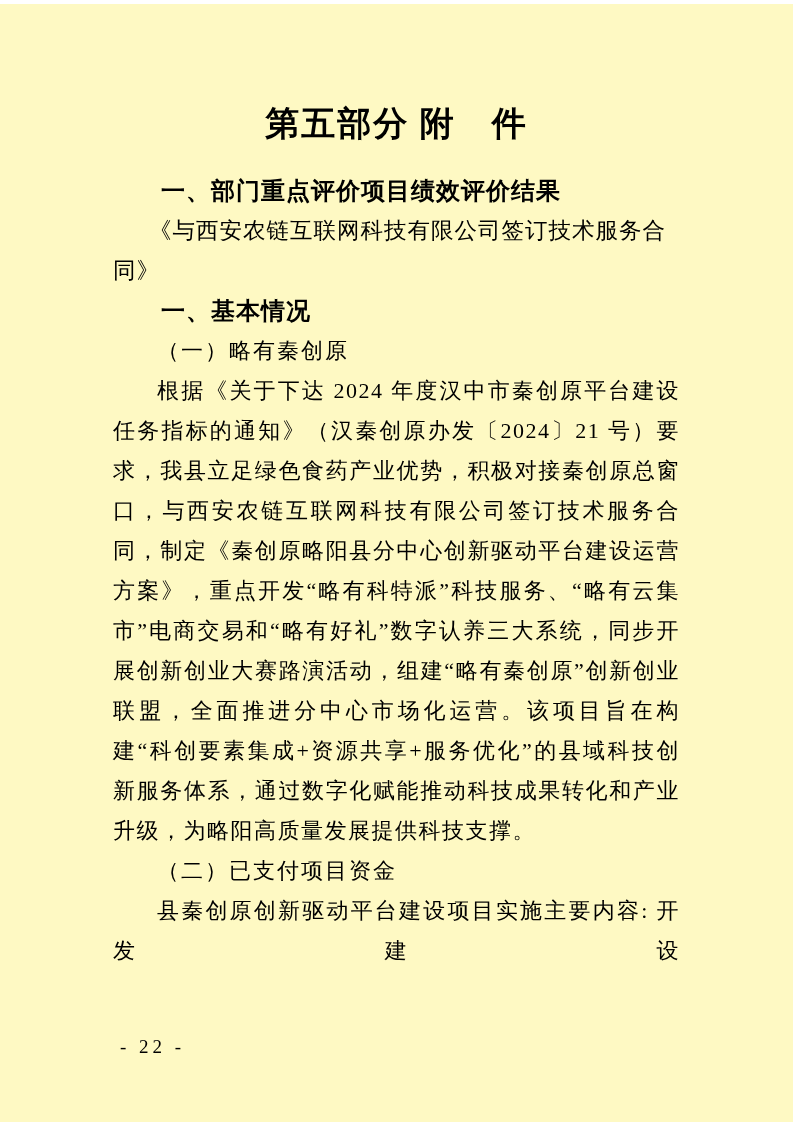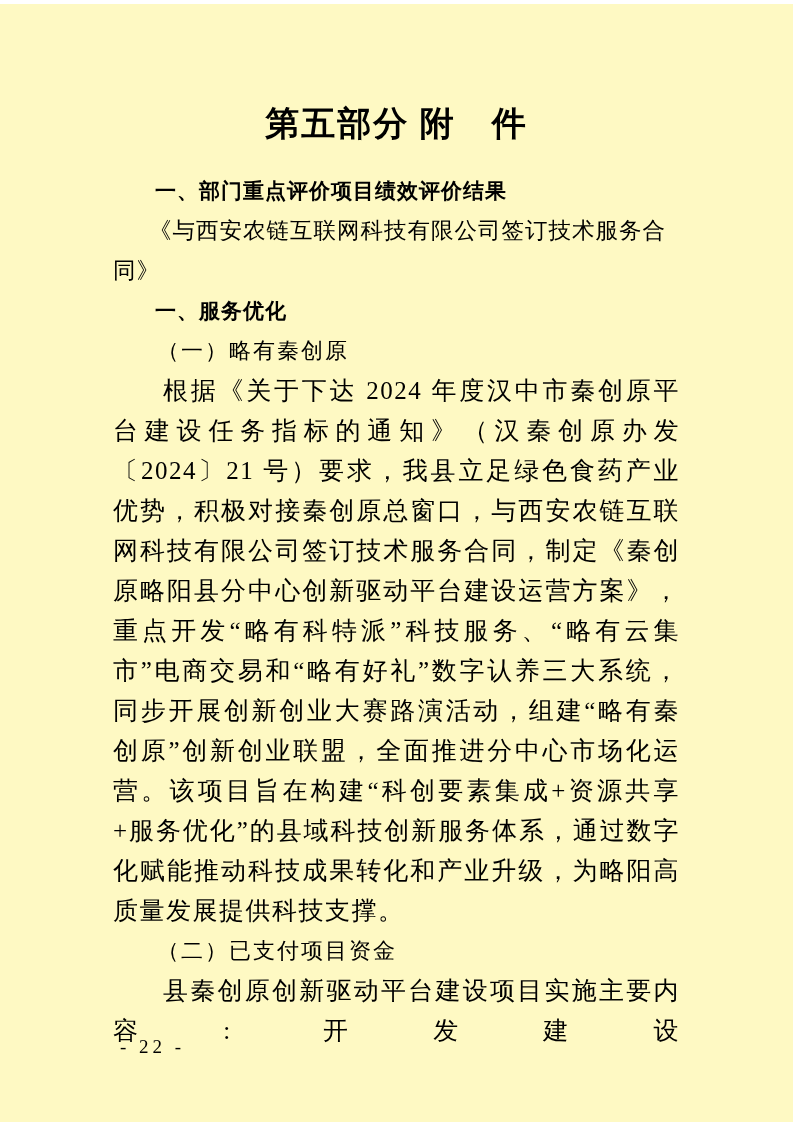--- a/index.html
+++ b/index.html
@@ -23,21 +23,21 @@
     margin: 0 0 22px 0;
     font-size: 34px;
     font-weight: bold;
     line-height: 50px;
     text-align: center;
     letter-spacing: 2px;
     font-family: "Liberation Serif", "DejaVu Serif", serif;
   }
   .section-heading {
     margin: 0;
-    font-size: 21px;
+    font-size: 24px;
     font-weight: bold;
     line-height: 40px;
     text-indent: 2em;
     letter-spacing: 1px;
     font-family: "Liberation Sans", "DejaVu Sans", sans-serif;
   }
   .report-title {
     margin: 0;
     font-size: 22.5px;
     line-height: 40px;
@@ -48,21 +48,21 @@
   .item-heading {
     margin: 0;
     font-size: 22px;
     line-height: 40px;
     text-indent: 2em;
     letter-spacing: 2px;
     font-family: "Liberation Serif", "DejaVu Serif", serif;
   }
   .body-para {
     margin: 0;
-    font-size: 25px;
+    font-size: 22px;
     line-height: 40px;
     text-indent: 2em;
     text-align: justify;
     letter-spacing: 1.5px;
     font-family: "Liberation Serif", "DejaVu Serif", serif;
   }
   .body-para.continued {
     text-align-last: justify;
   }
   .page-number {
@@ -77,21 +77,21 @@
 </head>
 <body>
 
 <div class="page">
   <h1 class="doc-title">第五部分 附　件</h1>
 
   <p class="section-heading">一、部门重点评价项目绩效评价结果</p>
 
   <p class="report-title">《与西安农链互联网科技有限公司签订技术服务合同》</p>
 
-  <p class="section-heading">一、服务优化</p>
+  <p class="section-heading">一、基本情况</p>
 
   <p class="item-heading">（一）略有秦创原</p>
 
   <p class="body-para">根据《关于下达 2024 年度汉中市秦创原平台建设任务指标的通知》（汉秦创原办发〔2024〕21 号）要求，我县立足绿色食药产业优势，积极对接秦创原总窗口，与西安农链互联网科技有限公司签订技术服务合同，制定《秦创原略阳县分中心创新驱动平台建设运营方案》，重点开发“略有科特派”科技服务、“略有云集市”电商交易和“略有好礼”数字认养三大系统，同步开展创新创业大赛路演活动，组建“略有秦创原”创新创业联盟，全面推进分中心市场化运营。该项目旨在构建“科创要素集成+资源共享+服务优化”的县域科技创新服务体系，通过数字化赋能推动科技成果转化和产业升级，为略阳高质量发展提供科技支撑。</p>
 
 
   <p class="item-heading">（二）已支付项目资金</p>
 
   <p class="body-para continued">县秦创原创新驱动平台建设项目实施主要内容: 开发建设</p>
 

